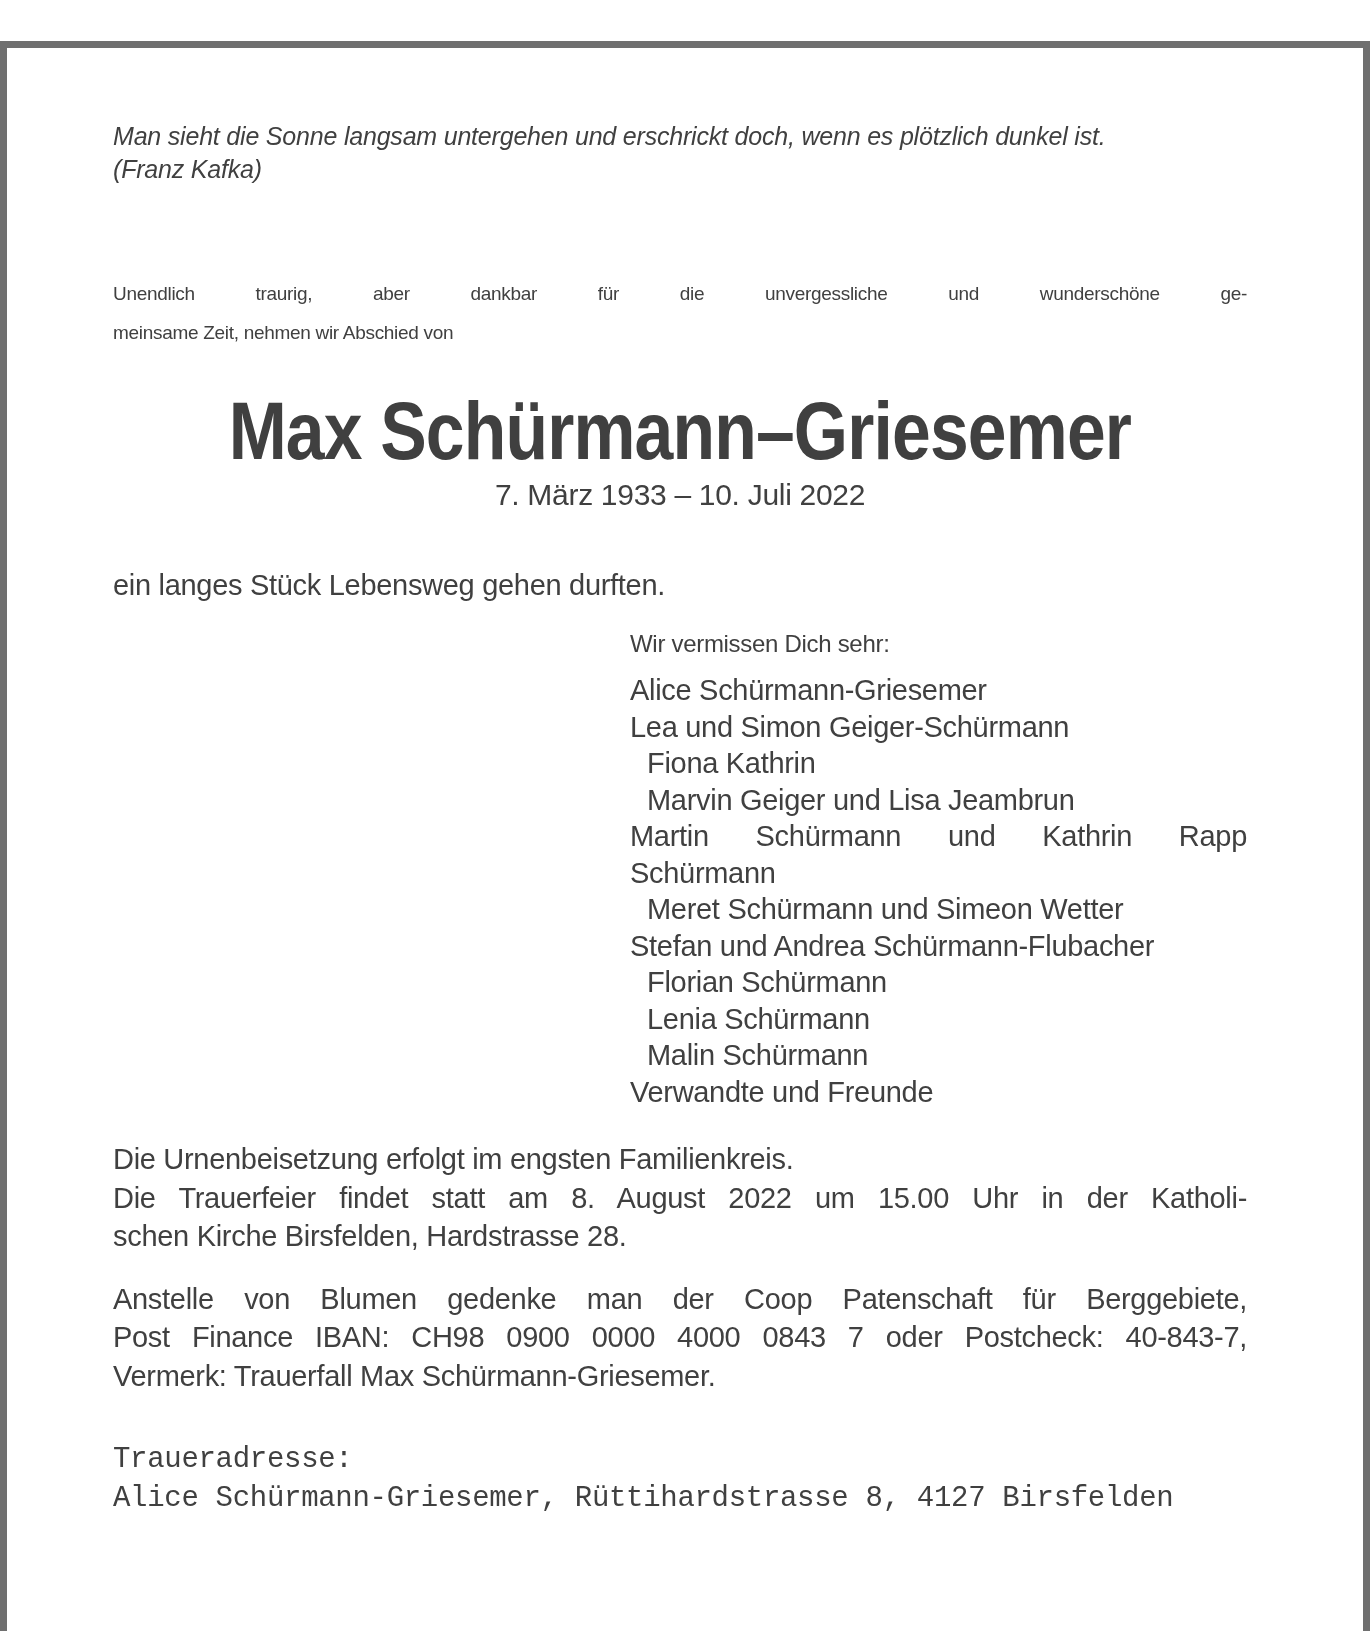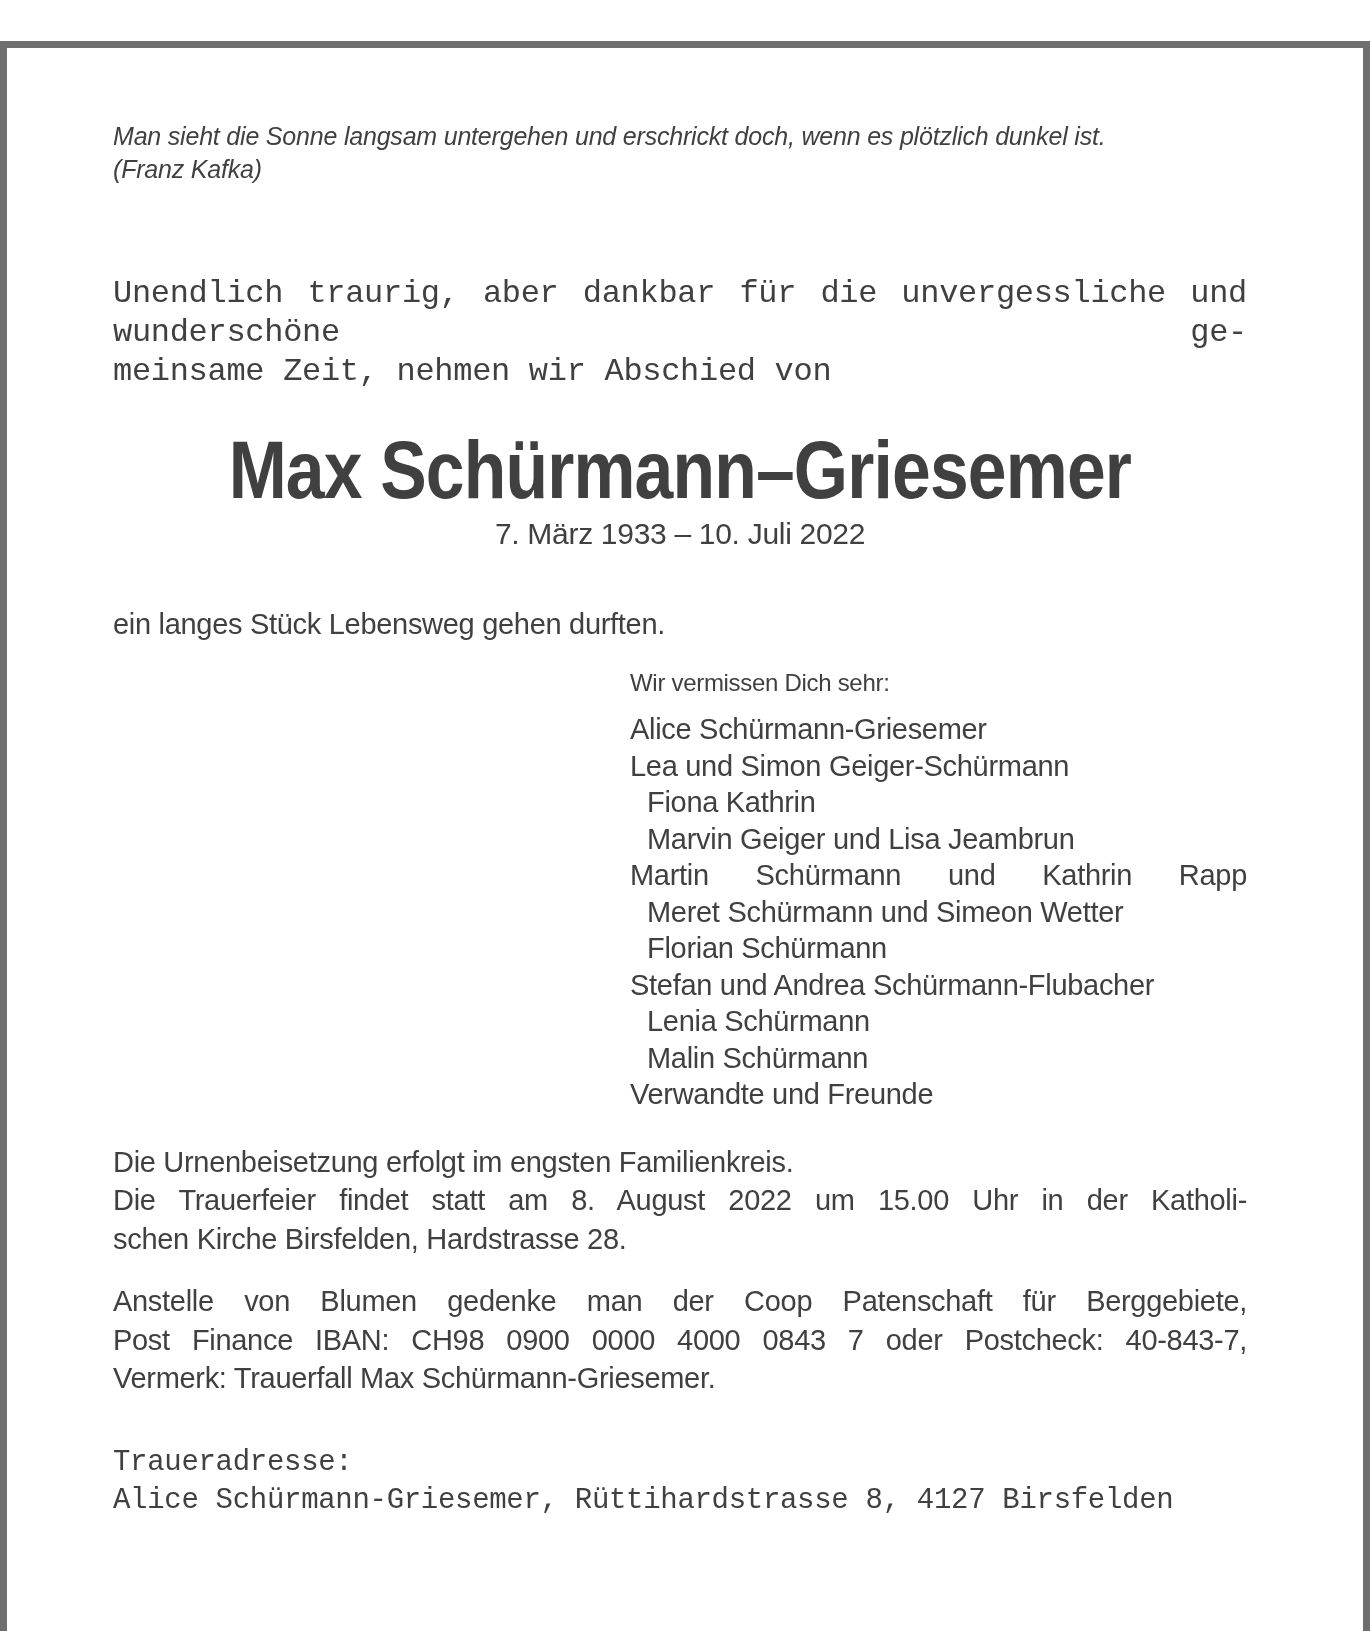--- a/index.html
+++ b/index.html
@@ -21,24 +21,23 @@
     margin-top: 41px;
   }
   .quote {
     font-style: italic;
     font-size: 25px;
     line-height: 33px;
     letter-spacing: -0.2px;
   }
   .intro {
     margin-top: 88px;
-    font-size: 32px;
+    font-size: 19px;
     line-height: 39px;
     letter-spacing: -0.3px;
-    font-family: Liberation Mono, monospace;
   }
   .line { display: block; }
   .just {
     text-align: justify;
     text-align-last: justify;
   }
   .name-wrap {
     margin-top: 36px;
     text-align: center;
   }
@@ -115,23 +114,24 @@
   </div>
 
   <div class="missyou-heading">Wir vermissen Dich sehr:</div>
 
   <div class="mourners">
     <span class="line">Alice Schürmann-Griesemer</span>
     <span class="line">Lea und Simon Geiger-Schürmann</span>
     <span class="line indent">Fiona Kathrin</span>
     <span class="line indent">Marvin Geiger und Lisa Jeambrun</span>
     <span class="line just">Martin Schürmann und Kathrin Rapp</span>
+    <span class="line">Schürmann</span>
     <span class="line indent">Meret Schürmann und Simeon Wetter</span>
+    <span class="line">Stefan und Andrea Schürmann-Flubacher</span>
     <span class="line indent">Florian Schürmann</span>
-    <span class="line">Stefan und Andrea Schürmann-Flubacher</span>
     <span class="line indent">Lenia Schürmann</span>
     <span class="line indent">Malin Schürmann</span>
     <span class="line">Verwandte und Freunde</span>
   </div>
 
   <div class="para service">
     <span class="line">Die Urnenbeisetzung erfolgt im engsten Familienkreis.</span>
     <span class="line just">Die Trauerfeier findet statt am 8. August 2022 um 15.00 Uhr in der Katholi-</span>
     <span class="line">schen Kirche Birsfelden, Hardstrasse 28.</span>
   </div>

